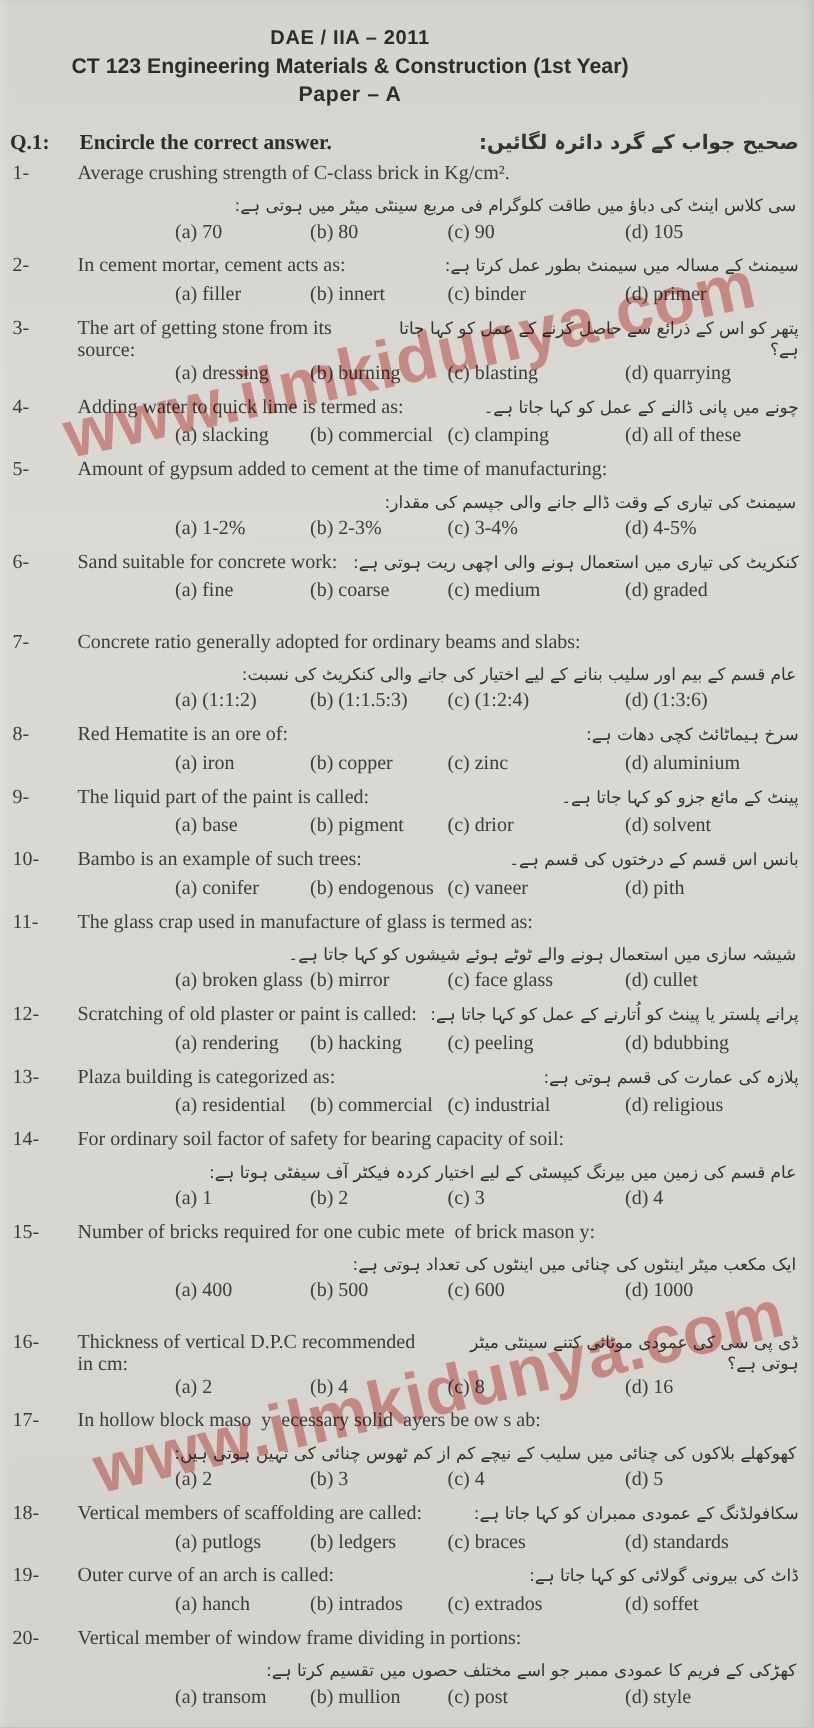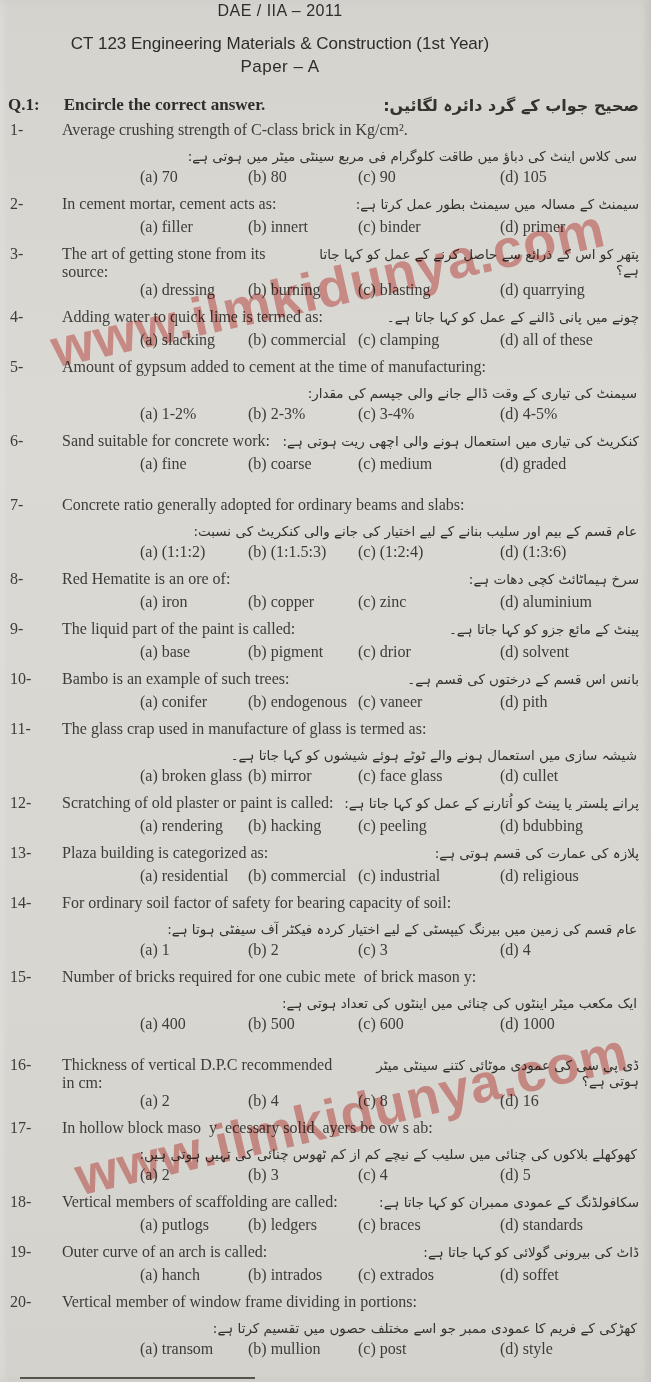--- a/index.html
+++ b/index.html
@@ -3,28 +3,28 @@
 <meta charset="utf-8">
 <style>
   html,body{margin:0;padding:0;background:#b8b6b1;}
   .page{
     position:relative;width:651px;height:1382px;overflow:hidden;
     background:linear-gradient(180deg,#d5d3ce 0%,#dbd9d4 30%,#d8d6d1 70%,#d4d2cd 100%);
     font-family:"Liberation Serif",serif;color:#3d3c38;
     box-shadow:inset -4px 0 8px rgba(0,0,0,.08), inset 3px 0 6px rgba(255,255,255,.25);
   }
   
-  .hdr{width:560px;text-align:center;font-family:"Liberation Sans",sans-serif;font-weight:normal;color:#2d2c29;padding-top:2px;}
+  .hdr{width:560px;text-align:center;font-family:"Liberation Sans",sans-serif;font-weight:bold;color:#2d2c29;padding-top:22px;}
   .hdr-l1{font-size:16px;letter-spacing:.5px;}
-  .hdr-l2{font-size:17px;margin-top:14px;}
+  .hdr-l2{font-size:17px;margin-top:3px;}
   .hdr-l3{font-size:17px;margin-top:3px;letter-spacing:.5px;}
   
   .urdu{font-family:"DejaVu Sans",sans-serif;direction:rtl;unicode-bidi:isolate;font-size:13.5px;color:#34332e;}
   
-  .instr{display:flex;align-items:center;margin:18px 12px 6px 8px;}
+  .instr{display:flex;align-items:flex-start;margin:18px 12px 6px 8px;}
   .instr-num{font-weight:bold;font-size:17px;color:#2e2d2a;}
   .instr-en{font-weight:bold;font-size:17px;color:#2e2d2a;margin-left:24px;}
   .instr-ur{margin-left:auto;font-size:16px;font-weight:bold;}
   
   .q{margin-bottom:2px;}
   .q-line{display:flex;align-items:baseline;min-height:23px;padding:0 12px 0 10px;}
   .q-num{flex:0 0 52px;font-size:16px;}
   .q-en{font-size:16px;white-space:pre-wrap;}
   .q-ur-inline{margin-left:auto;text-align:right;padding-left:8px;}
   .q-ur-below{text-align:right;padding:0 14px 0 0;min-height:24px;line-height:24px;}

